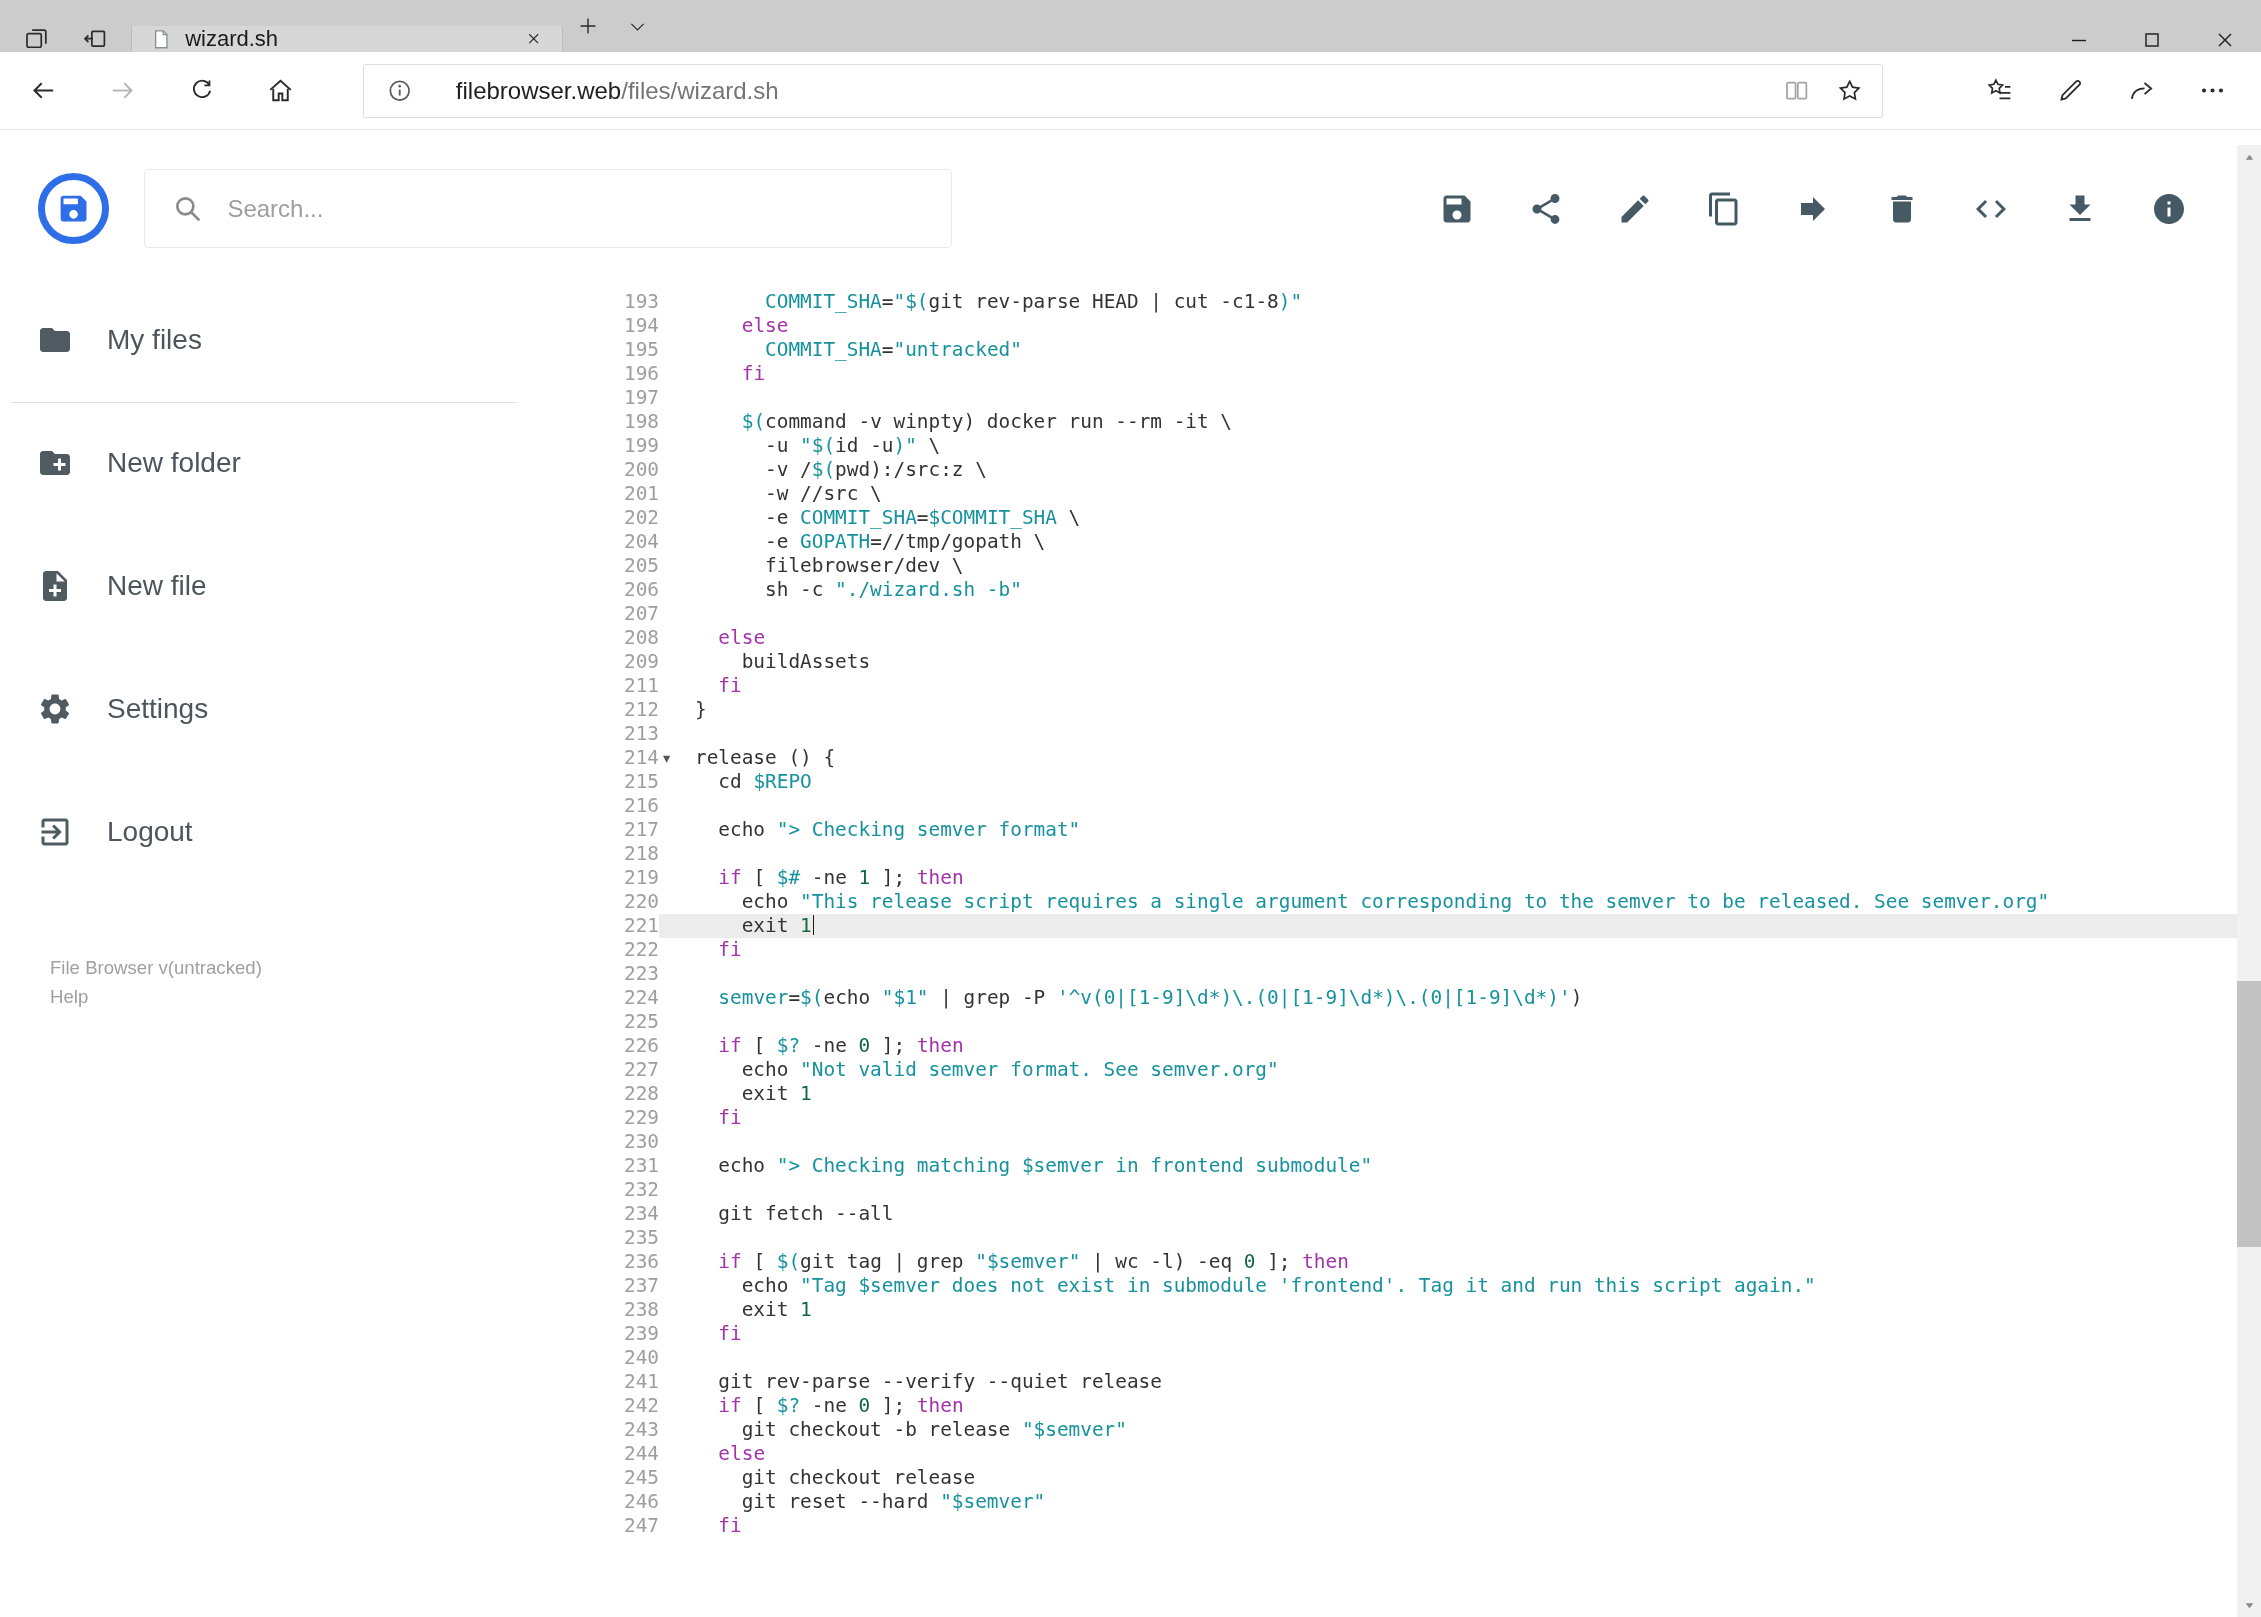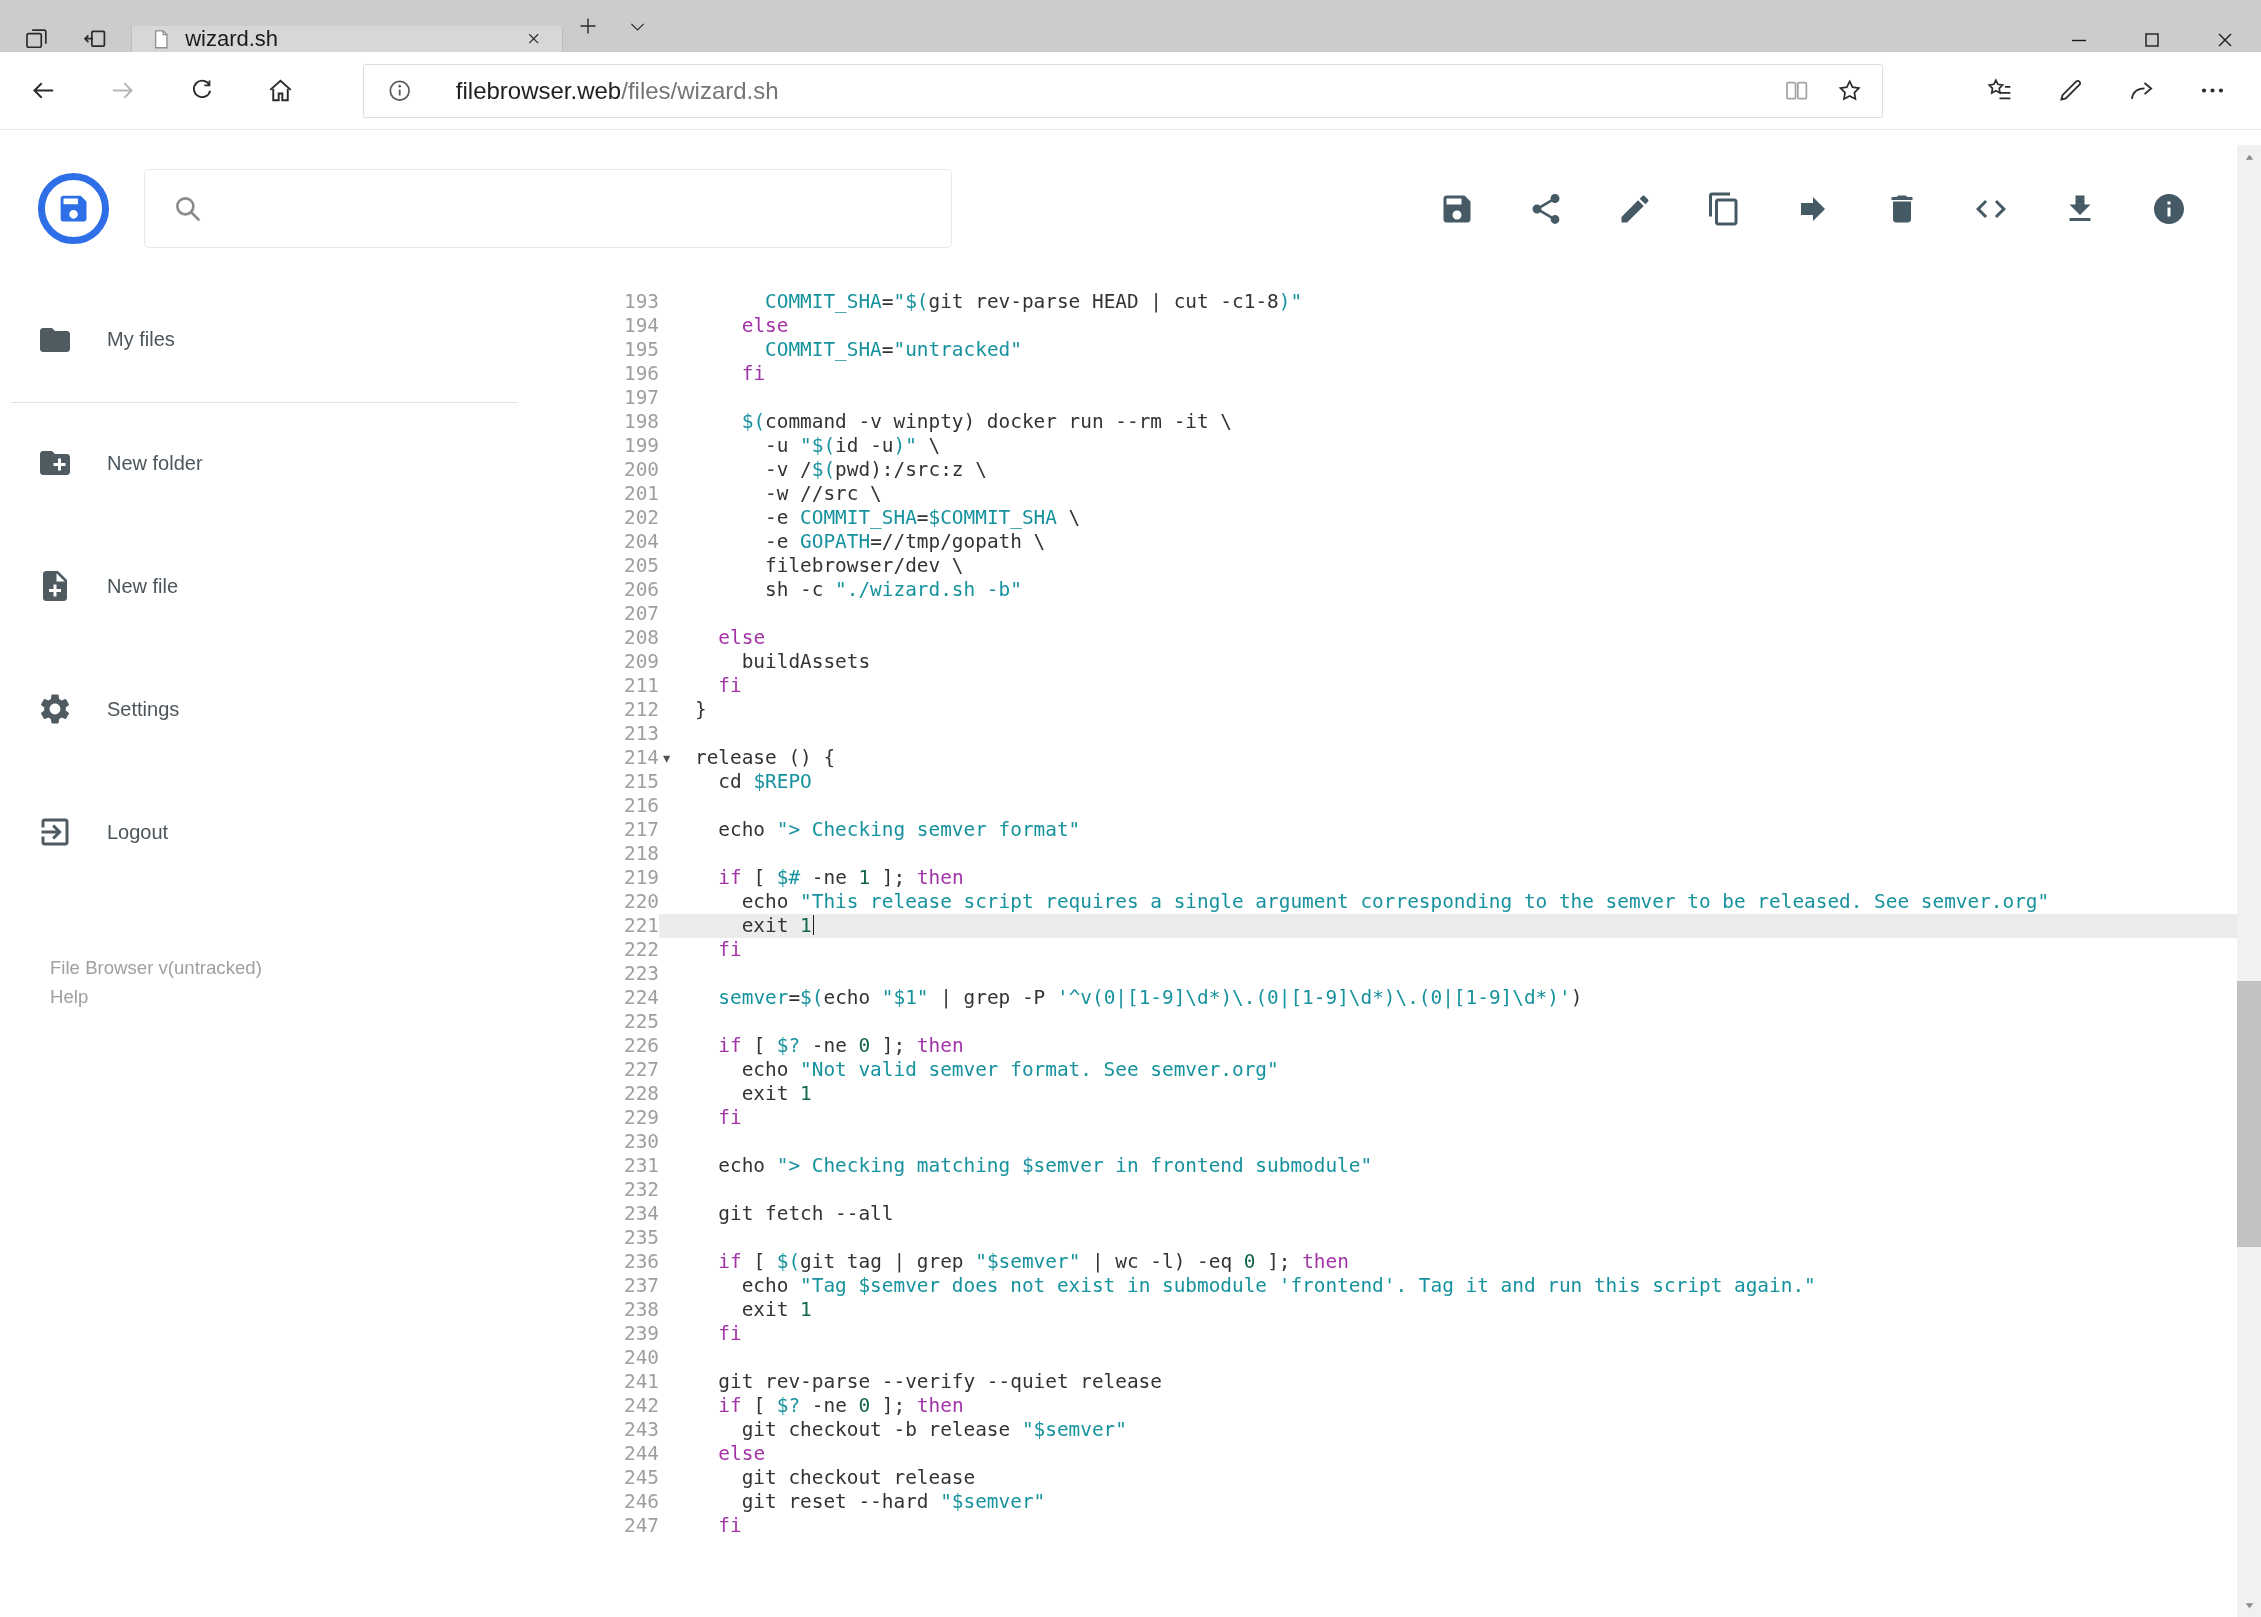--- a/index.html
+++ b/index.html
@@ -36,21 +36,21 @@
   .search{width:808px;height:79px;margin-left:33px;border:1.6px solid #e9e9e9;border-radius:4.8px;display:flex;align-items:center;padding-left:27.4px;gap:21px;box-sizing:border-box;}
   .search input{border:none;outline:none;font-size:24px;color:#555;width:646px;font-family:"Liberation Sans",sans-serif;}
   .search input::placeholder{color:#9e9e9e;}
   .actions{margin-left:auto;display:flex;gap:50px;margin-right:73px;}
   .action-btn{width:39px;height:39px;display:flex;align-items:center;justify-content:center;}
 
   .app-body{position:absolute;top:127px;left:0;right:24px;bottom:0;display:flex;overflow:hidden;}
 
   
   .sidebar{width:526px;flex:none;}
-  .side-item{display:flex;align-items:center;height:45px;padding-left:37px;gap:34px;font-size:20px;color:#4b555b;cursor:pointer;}
+  .side-item{display:flex;align-items:center;height:45px;padding-left:37px;gap:34px;font-size:28px;color:#4b555b;cursor:pointer;}
   .side-item.first{margin-top:45px;}
   .side-item.spaced{margin-top:78px;}
   .side-divider{height:0.8px;background:#e1e1e1;margin:40px 8px 0 11.3px;}
   .side-item.after-div{margin-top:38px;}
   .side-footer{margin-top:98px;padding-left:50px;font-size:18.6px;color:#9f9f9f;line-height:29px;}
 
   
   .editor{flex:1;overflow:hidden;padding-top:18px;position:relative;}
   .crow{display:flex;height:24px;line-height:24px;font-family:"DejaVu Sans Mono",monospace;font-size:19.4px;}
   .ln{width:133px;flex:none;text-align:right;color:#9e9e9e;position:relative;}
@@ -220,20 +220,21 @@
             </g>
           </svg>
       </div>
       <div class="search">
         <span>
           <svg width="32" height="32" viewBox="0 0 24 24">
               <circle cx="10" cy="10" r="6" fill="none" stroke="#8b8b8b" stroke-width="2"></circle>
               <path d="M14.6 14.6L20.5 20.5" stroke="#8b8b8b" stroke-width="2"></path>
             </svg>
         </span>
+        <input type="text" placeholder="Search..." style="">
       </div>
       <div class="actions">
         <button class="action-btn">
           <svg width="36" height="36" viewBox="0 0 24 24" fill="#455a64">
               <path d="M17 3H5c-1.11 0-2 .9-2 2v14c0 1.1.89 2 2 2h14c1.1 0 2-.9 2-2V7l-4-4zm-5 16c-1.66 0-3-1.34-3-3s1.34-3 3-3 3 1.34 3 3-1.34 3-3 3zm3-10H5V5h10v4z"></path>
             </svg>
         </button>
         <button class="action-btn">
           <svg width="36" height="36" viewBox="0 0 24 24" fill="#455a64">
               <path d="M18 16.08c-.76 0-1.44.3-1.96.77L8.91 12.7c.05-.23.09-.46.09-.7s-.04-.47-.09-.7l7.05-4.11c.54.5 1.25.81 2.04.81 1.66 0 3-1.34 3-3s-1.34-3-3-3-3 1.34-3 3c0 .24.04.47.09.7L8.04 9.81C7.5 9.31 6.79 9 6 9c-1.66 0-3 1.34-3 3s1.34 3 3 3c.79 0 1.5-.31 2.04-.81l7.12 4.16c-.05.21-.08.43-.08.65 0 1.61 1.31 2.92 2.92 2.92s2.92-1.31 2.92-2.92-1.31-2.92-2.92-2.92z"></path>

